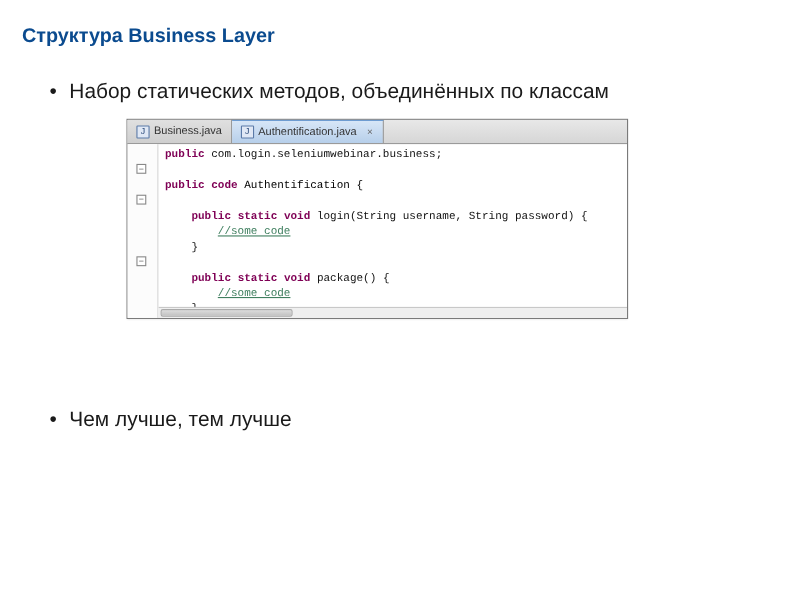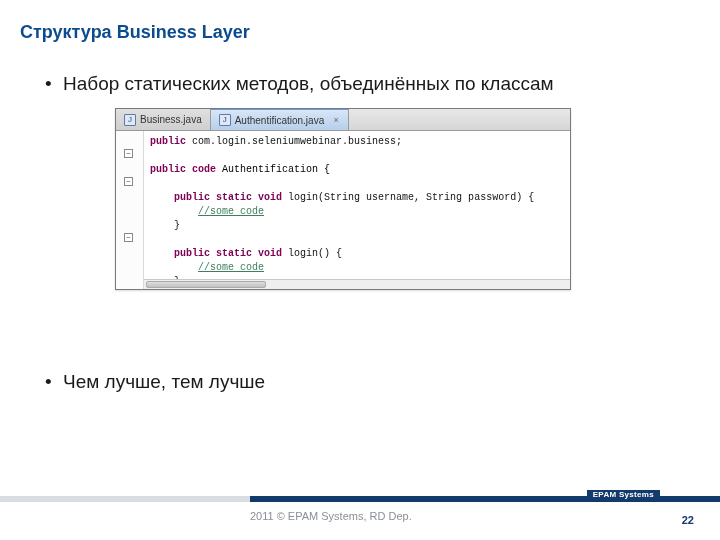--- a/index.html
+++ b/index.html
@@ -68,38 +68,29 @@
         <div class="fold" style="top:102px">−</div>
       </div>
       <div class="code"><span class="kw">public</span><span> com.login.seleniumwebinar.business;</span>
 
 <span class="kw">public</span> <span class="kw">code</span><span class="cls"> Authentification {</span>
 
     <span class="kw">public</span> <span class="kw">static</span> <span class="kw">void</span><span> login(String username, String password) {</span>
         <span class="cm">//some code</span>
     <span>}</span>
 
-    <span class="kw">public</span> <span class="kw">static</span> <span class="kw">void</span><span> login() {</span>
+    <span class="kw">public</span> <span class="kw">static</span> <span class="kw">void</span><span> package() {</span>
         <span class="cm">//some code</span>
     <span>}</span>
 
 <div class="scrollbar-h"><div class="thumb"></div></div></div>
     </div>
   </div>
 
   <div class="bullet2-wrap">
     <div class="bullet">
       <span class="dot">•</span>
       <span class="txt">Чем лучше, тем лучше</span>
     </div>
   </div>
 
-  <div class="footer">
-    <div class="footer-bar">
-      <div class="seg1"></div>
-      <div class="seg2"></div>
-    </div>
-    <div class="footer-brand">EPAM Systems</div>
-    <div class="footer-copy">2011 © EPAM Systems, RD Dep.</div>
-    <div class="footer-page">22</div>
-  </div>
 
 </div>
 
 </body></html>

